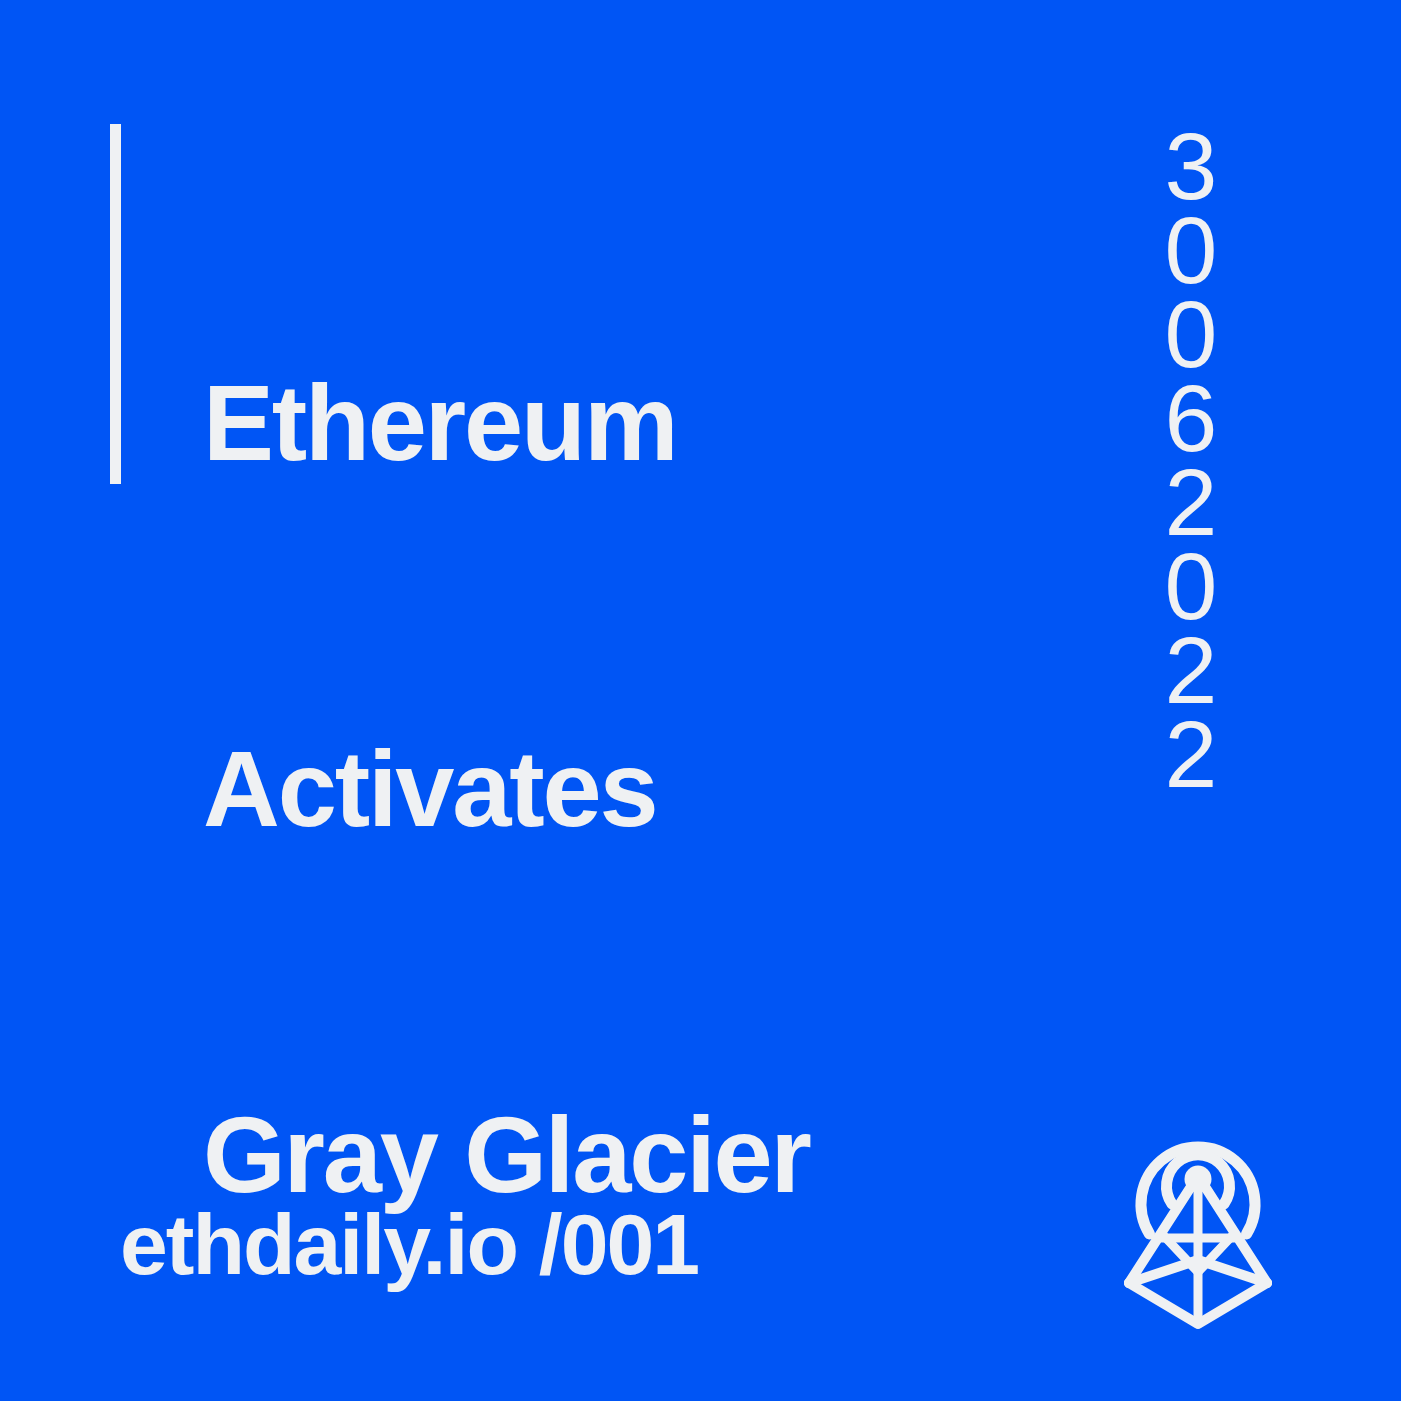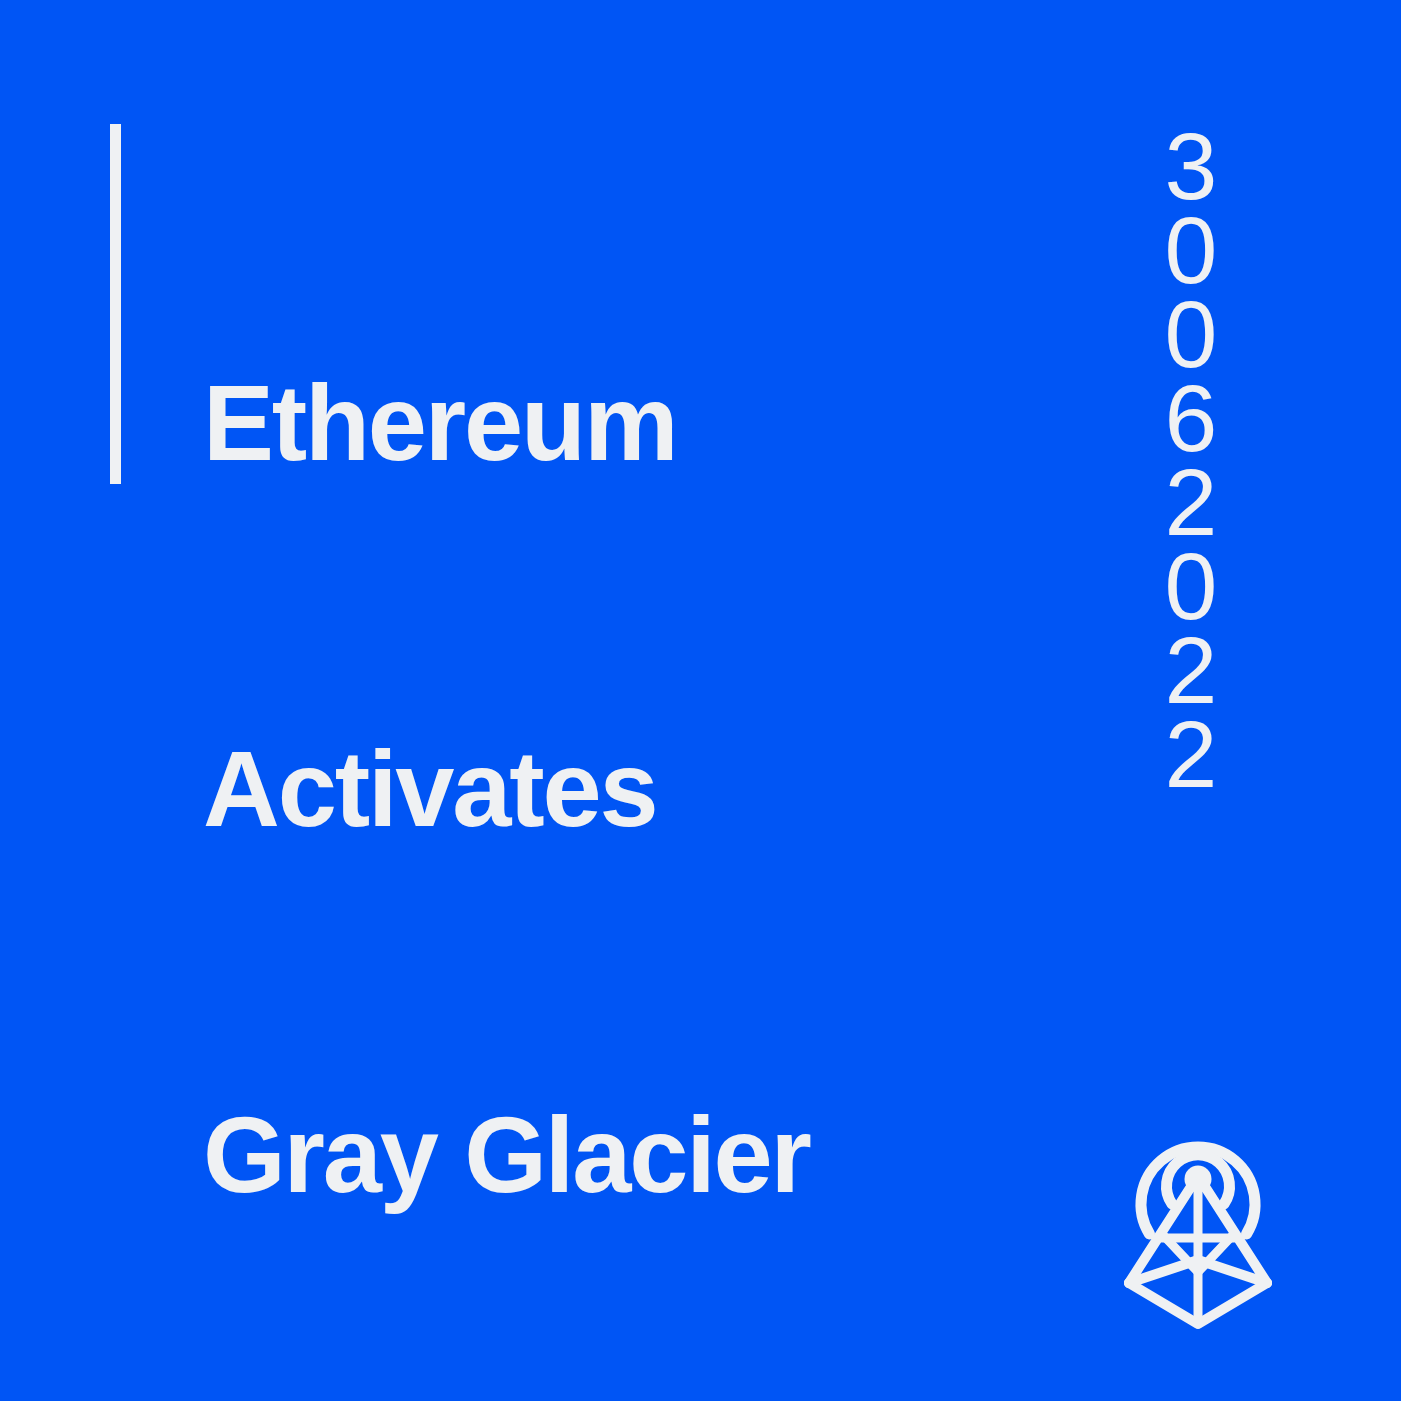--- a/index.html
+++ b/index.html
@@ -119,20 +119,21 @@
     <span class="d-digit">3</span>
     <span class="d-digit">0</span>
     <span class="d-digit">0</span>
     <span class="d-digit">6</span>
     <span class="d-digit">2</span>
     <span class="d-digit">0</span>
     <span class="d-digit">2</span>
     <span class="d-digit">2</span>
   </div>
 
+  <div class="footer-text">ethdaily.io /001</div>
 
   <div class="logo">
     <svg viewBox="0 0 160 232" xmlns="http://www.w3.org/2000/svg" fill="none" stroke="#eff1f3" stroke-linecap="round" stroke-linejoin="round">
 
       <path d="M 31.5 134 A 57 57 0 1 1 128.5 134" stroke-width="11"></path>
 
       <path d="M 54 104 A 31.5 31.5 0 1 1 106 104" stroke-width="11"></path>
 
       <circle cx="80" cy="79" r="13.5" fill="#eff1f3" stroke="none"></circle>
 

